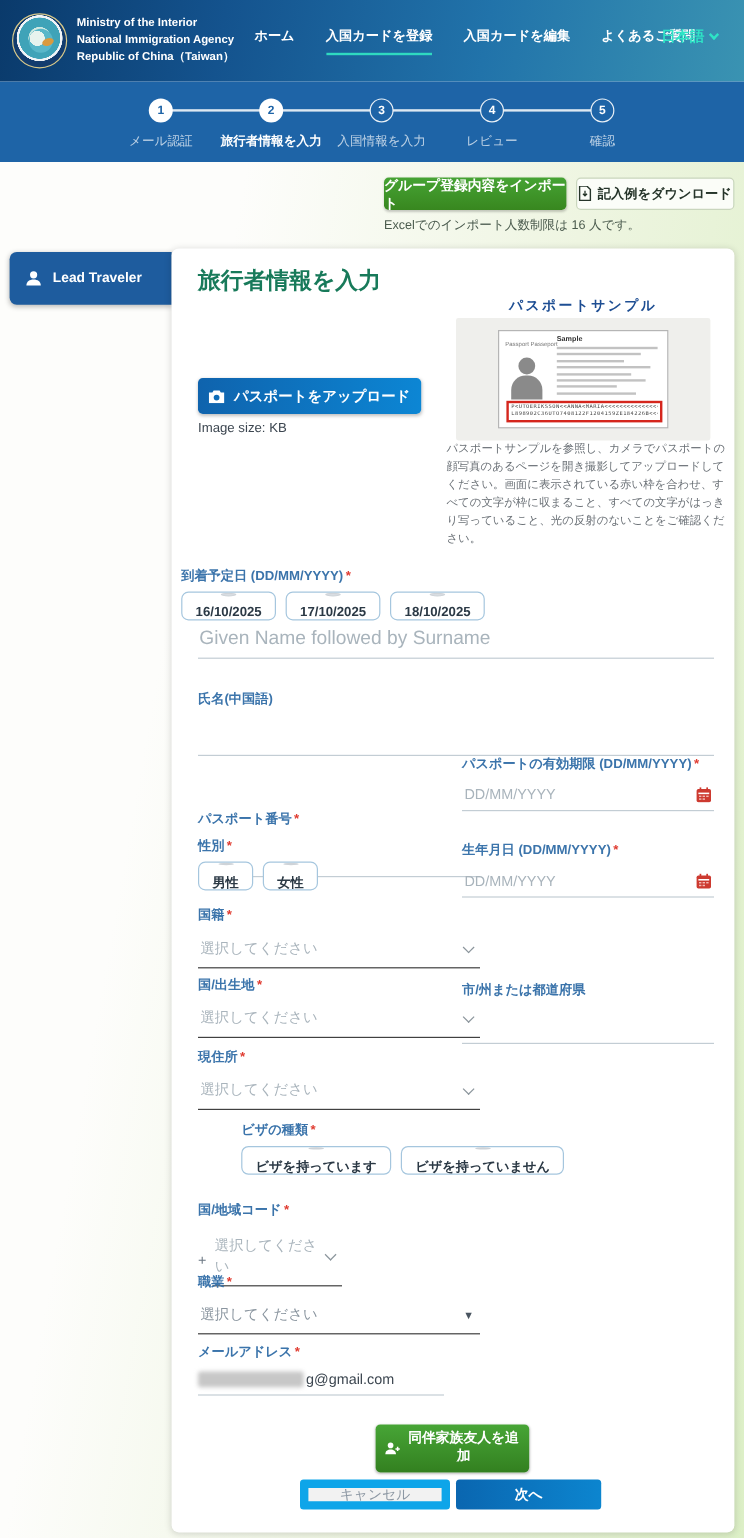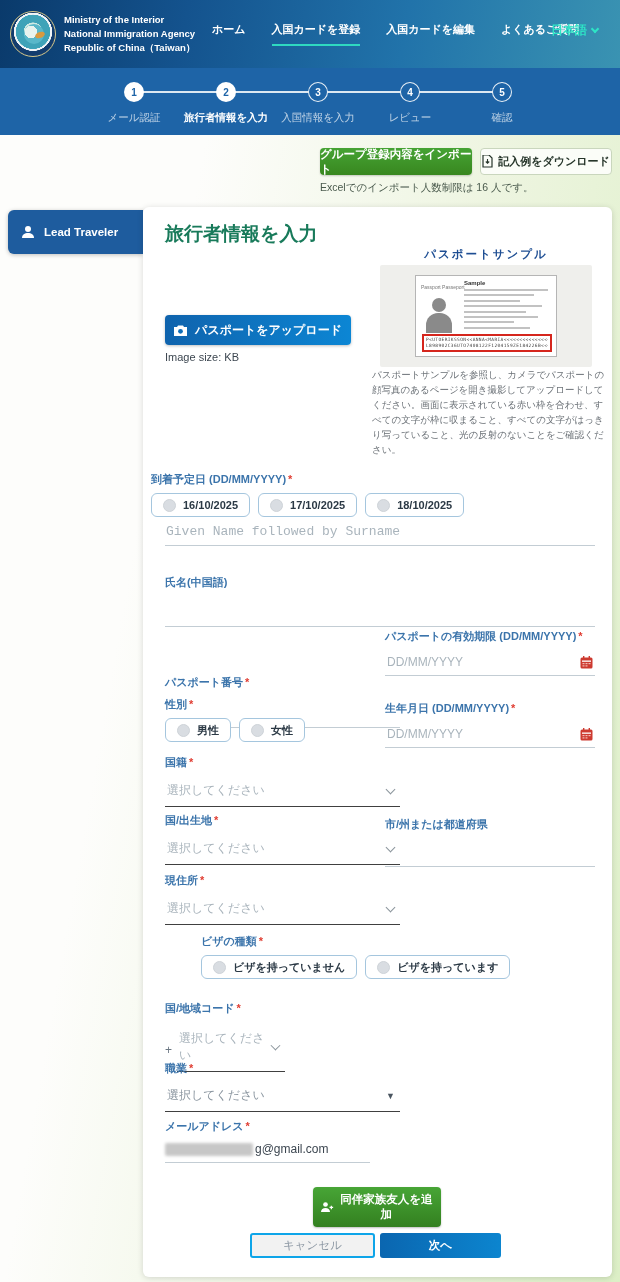--- a/index.html
+++ b/index.html
@@ -88,45 +88,45 @@
     display:flex; align-items:center; justify-content:center; gap:8px; cursor:pointer; box-shadow:0 1px 3px rgba(0,0,0,.25);
   }
   .img-size { left:22px; top:144px; font-size:11px; color:#3c4650; }
   .instructions { left:229px; top:160px; width:240px; font-size:9.5px; color:#6a7076; line-height:15px; }
   
   .f-label { font-size:11px; font-weight:bold; color:#3b74ab; white-space:nowrap; }
   .req { color:#e03c31; margin-left:2px; }
   .pillrow { display:flex; gap:8px; }
   .pill {
     display:flex; align-items:center; gap:7px; border:1px solid #a5c6de; border-radius:6px;
-    background:#fff; padding:0 11px; height:24px; font-size:11px; font-weight:600; color:#2b3945; cursor:pointer; white-space:nowrap;
+    background:#fff; padding:0 11px; height:24px; font-size:11px; font-weight:600; color:#2b3945; cursor:pointer; white-space:nowrap;flex-direction:column;
   }
   .radio { width:13px; height:13px; border-radius:50%; background:#d9dde2; border:1px solid #ced3d8; }
   .txt-input {
     width:100%; border:none; border-bottom:1px solid #c3cdd4; background:transparent; outline:none;
-    font-size:13px; color:#333; padding:3px 1px 6px; font-family:Liberation Mono, monospace;
+    font-size:16px; color:#333; padding:3px 1px 6px; font-family:Liberation Sans, sans-serif;
   }
   .txt-input::placeholder { color:#a9b4bc; opacity:1; }
   .selectrow { display:flex; align-items:center; justify-content:space-between; border-bottom:1px solid #404040; padding:2px 2px 7px; cursor:pointer;}
   .selectrow .ph { font-size:12px; color:#a9b4bc; }
   .sel-chev { width:7px; height:7px; border-right:1.6px solid #8b959c; border-bottom:1.6px solid #8b959c; transform:rotate(45deg); margin-right:4px; margin-top:-3px;}
   .daterow { display:flex; align-items:center; justify-content:space-between; border-bottom:1px solid #c3cdd4; padding:2px 2px 6px; cursor:pointer;}
   .daterow .ph { font-size:12px; color:#a9b4bc; }
   .cal { width:13px; height:13px; }
   .dd-arrow { color:#4a5560; font-size:9px; margin-right:3px;}
   .redacted { display:inline-block; width:88px; height:13px; background:#c7c7c7; border-radius:2px; filter:blur(1.6px); vertical-align:middle; margin-right:2px;}
   .email-val { font-size:12px; color:#3c4650; border-bottom:1px solid #c3cdd4; padding-bottom:6px;}
   .btn-add {
     left:170px; top:980px; width:128px; height:40px; border-radius:4px;
     background:linear-gradient(180deg,#47a536,#338020); color:#fff; font-size:11.5px; font-weight:bold;
     display:flex; align-items:center; justify-content:center; text-align:center; gap:6px; cursor:pointer; line-height:15px;
     padding:0 8px; box-shadow:0 1px 2px rgba(0,0,0,.25);
   }
   .btn-cancel {
-    left:107px; top:1026px; width:125px; height:25px; border-radius:3px; background:#f2f2f2; border:2px solid #0ea5e9;
+    left:107px; top:1026px; width:125px; height:25px; border-radius:3px; background:#f2f2f2; border:7px solid #0ea5e9;
     color:#8c97a3; font-size:11.5px; display:flex; align-items:center; justify-content:center; cursor:pointer;
   }
   .btn-next {
     left:237px; top:1026px; width:121px; height:25px; border-radius:3px;
     background:linear-gradient(90deg,#0a66b0,#0c85cf); color:#fff; font-size:11.5px; font-weight:bold;
     display:flex; align-items:center; justify-content:center; cursor:pointer;
   }
   svg { display:block; }
 </style>
 </head>
@@ -346,25 +346,25 @@
         <span class="ph">選択してください</span>
         <span class="sel-chev"></span>
       </div>
     </div>
 
     <div class="abs" style="left:22px; top:727px;margin-left:36px;">
       <div class="f-label"><span>ビザの種類</span><span class="req">*</span></div>
       <div class="pillrow" style="margin-top:6px;">
         <div class="pill">
             <span class="radio"></span>
+            <span>ビザを持っています</span>
+          </div>
+        <div class="pill">
+            <span class="radio"></span>
             <span>ビザを持っていません</span>
-          </div>
-        <div class="pill">
-            <span class="radio"></span>
-            <span>ビザを持っています</span>
           </div>
       </div>
     </div>
 
     <div class="abs" style="left:22px; top:794px;">
       <div class="f-label"><span>国/地域コード</span><span class="req">*</span></div>
       <div style="display:flex; align-items:center; gap:5px; margin-top:12px;">
         <span style="font-size:12px; color:#6a7682;">+</span>
         <div class="selectrow" style="width:108px;">
           <span class="ph">選択してください</span>

